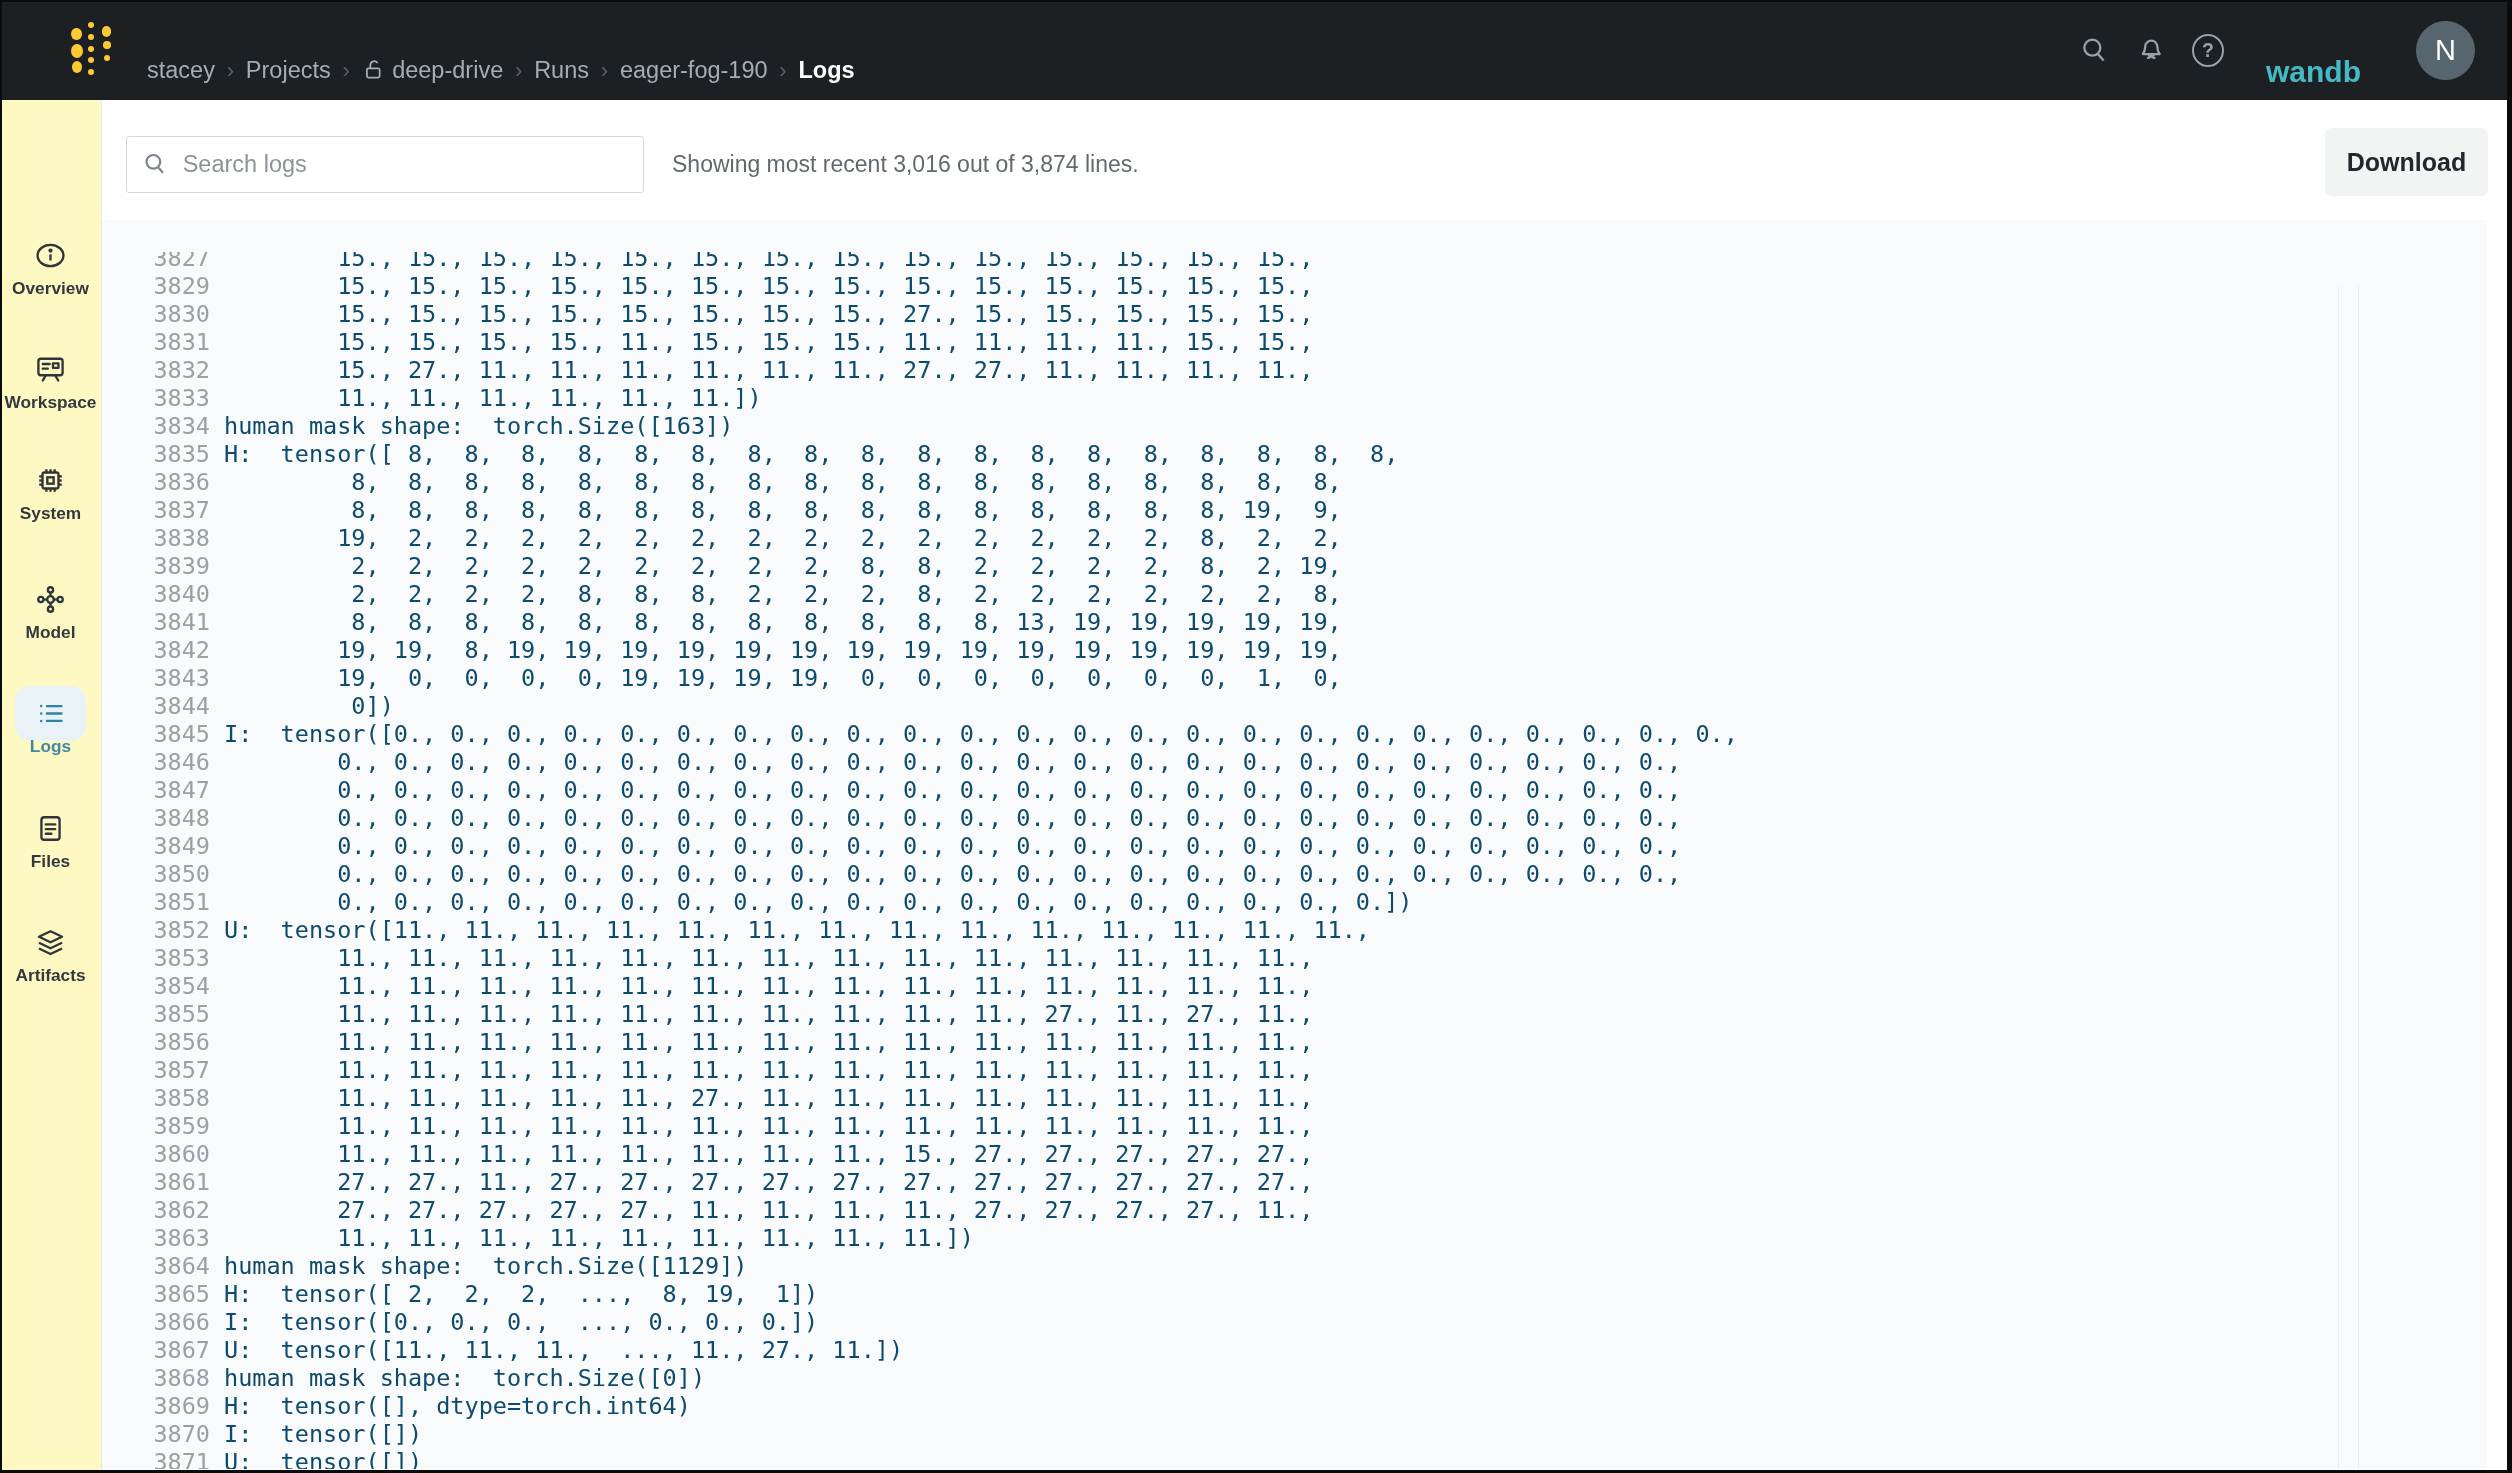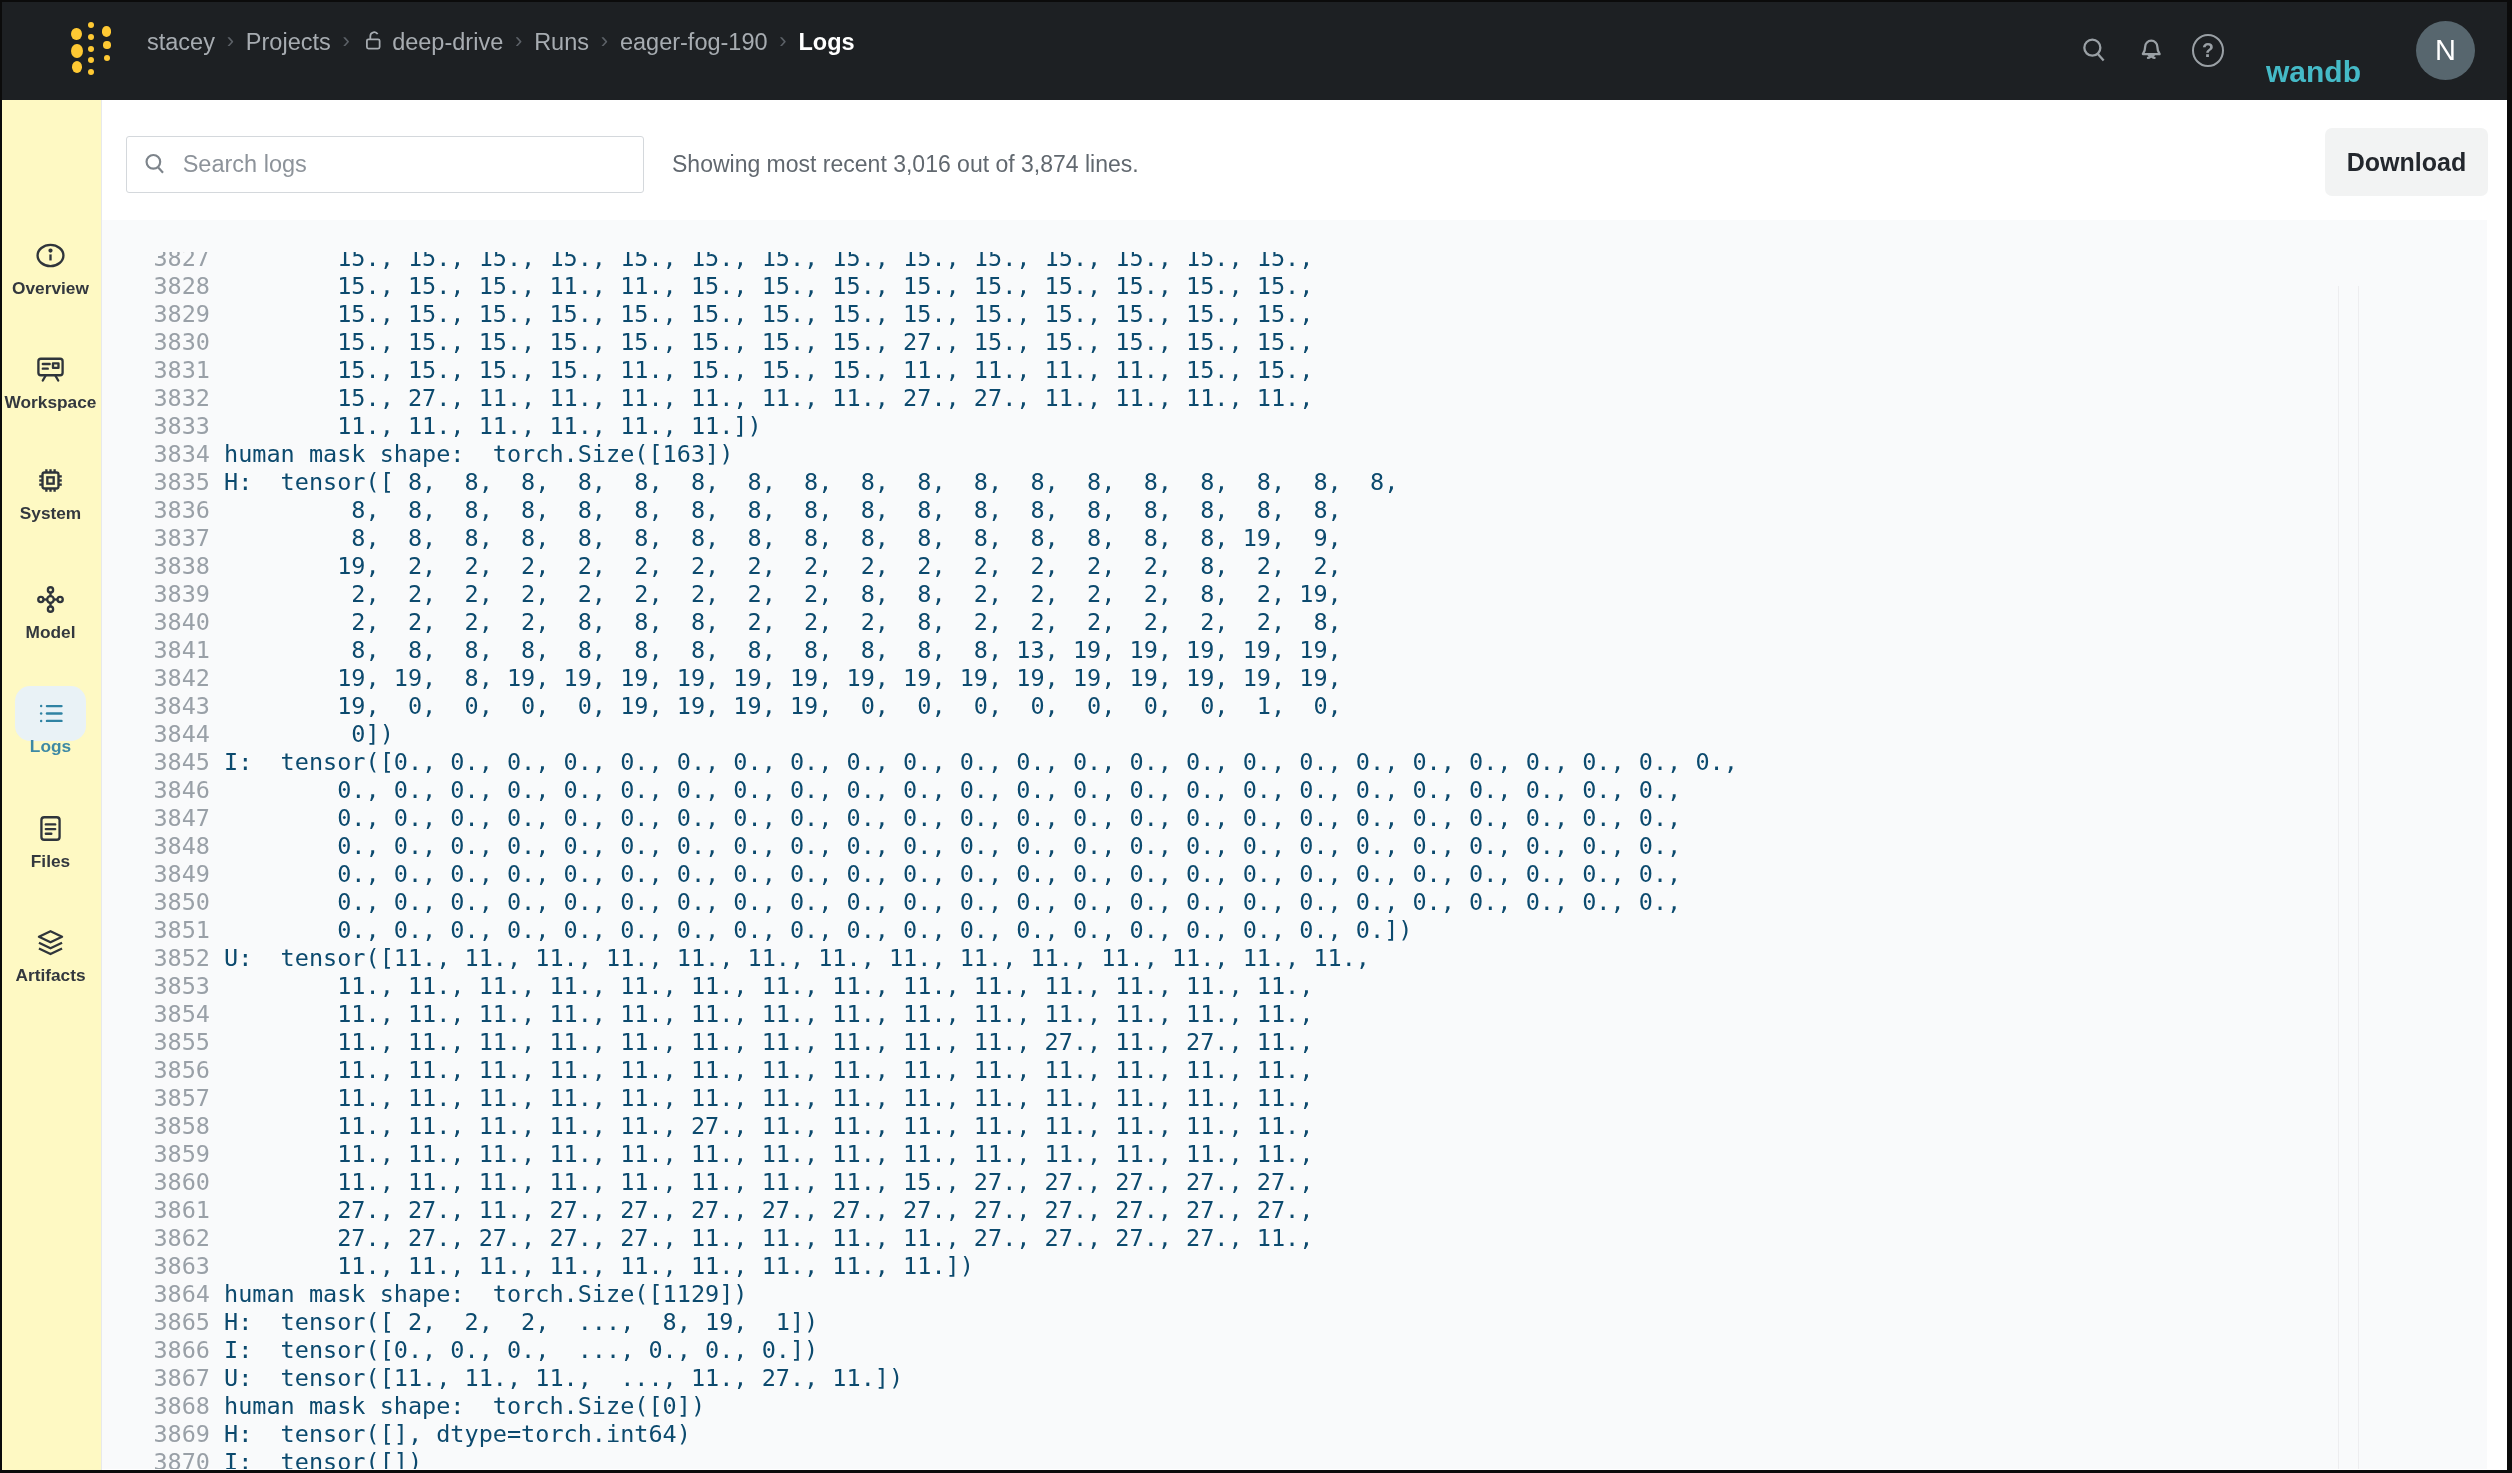--- a/index.html
+++ b/index.html
@@ -8,21 +8,21 @@
   #app{position:absolute;inset:0;}
 
   
   .frame{position:absolute;inset:0;border-left:2.8px solid #0b0b0b;border-top:2.1px solid #0b0b0b;
          border-right:5.5px solid #0b0b0b;border-bottom:4.2px solid #0b0b0b;pointer-events:none;z-index:60;}
 
   
   .navbar{position:absolute;left:0;top:0;width:2512px;height:100px;background:#1d2023;z-index:10;}
   .logo{position:absolute;left:71px;top:22px;width:44px;height:58px;}
   .logo i{position:absolute;border-radius:50%;background:#ffc933;display:block;}
-  .breadcrumb{position:absolute;left:147px;top:0;height:84px;display:flex;align-items:center;gap:11.8px;}
+  .breadcrumb{position:absolute;left:147px;top:0;height:84px;display:flex;align-items:flex-end;gap:11.8px;}
   .bc-item{font-size:23.5px;color:#a7acb1;white-space:nowrap;}
   .bc-item.current{color:#ffffff;font-weight:700;}
   .bc-sep{font-size:22px;color:#5c6167;margin-top:-2.8px;}
   .bc-lockwrap{display:flex;align-items:center;gap:7px;}
   .nav-right{position:absolute;right:37px;top:0;height:100px;display:flex;align-items:center;}
   .nav-icon{width:32px;height:32px;margin-left:25px;display:flex;align-items:center;justify-content:center;}
   .nav-icon svg{stroke:#9aa0a5;fill:none;stroke-width:1.8;}
   .help-circle{width:29px;height:29px;border:2.1px solid #9aa0a5;border-radius:50%;
                color:#9aa0a5;font-size:19.4px;font-weight:700;display:flex;align-items:center;justify-content:center;}
   .wandb-link{margin-left:42px;font-size:30px;font-weight:700;color:#45bac7;margin-top:44px;}
@@ -237,21 +237,20 @@
   <button class="download-btn">Download</button>
 
   <div class="log-area">
     <div class="sb-line a"></div>
     <div class="sb-line b"></div>
     <div class="log-viewport">
       <div class="log-lines">
 
           <div class="log-line"><span class="ln">3827</span><span class="lt">        15., 15., 15., 15., 15., 15., 15., 15., 15., 15., 15., 15., 15., 15.,</span></div>
 
-          <div class="log-line"><span class="ln">3828</span><span class="lt">        15., 15., 15., 11., 11., 15., 15., 15., 15., 15., 15., 15., 15., 15.,</span></div>
 
           <div class="log-line"><span class="ln">3829</span><span class="lt">        15., 15., 15., 15., 15., 15., 15., 15., 15., 15., 15., 15., 15., 15.,</span></div>
 
           <div class="log-line"><span class="ln">3830</span><span class="lt">        15., 15., 15., 15., 15., 15., 15., 15., 27., 15., 15., 15., 15., 15.,</span></div>
 
           <div class="log-line"><span class="ln">3831</span><span class="lt">        15., 15., 15., 15., 11., 15., 15., 15., 11., 11., 11., 11., 15., 15.,</span></div>
 
           <div class="log-line"><span class="ln">3832</span><span class="lt">        15., 27., 11., 11., 11., 11., 11., 11., 27., 27., 11., 11., 11., 11.,</span></div>
 
           <div class="log-line"><span class="ln">3833</span><span class="lt">        11., 11., 11., 11., 11., 11.])</span></div>

